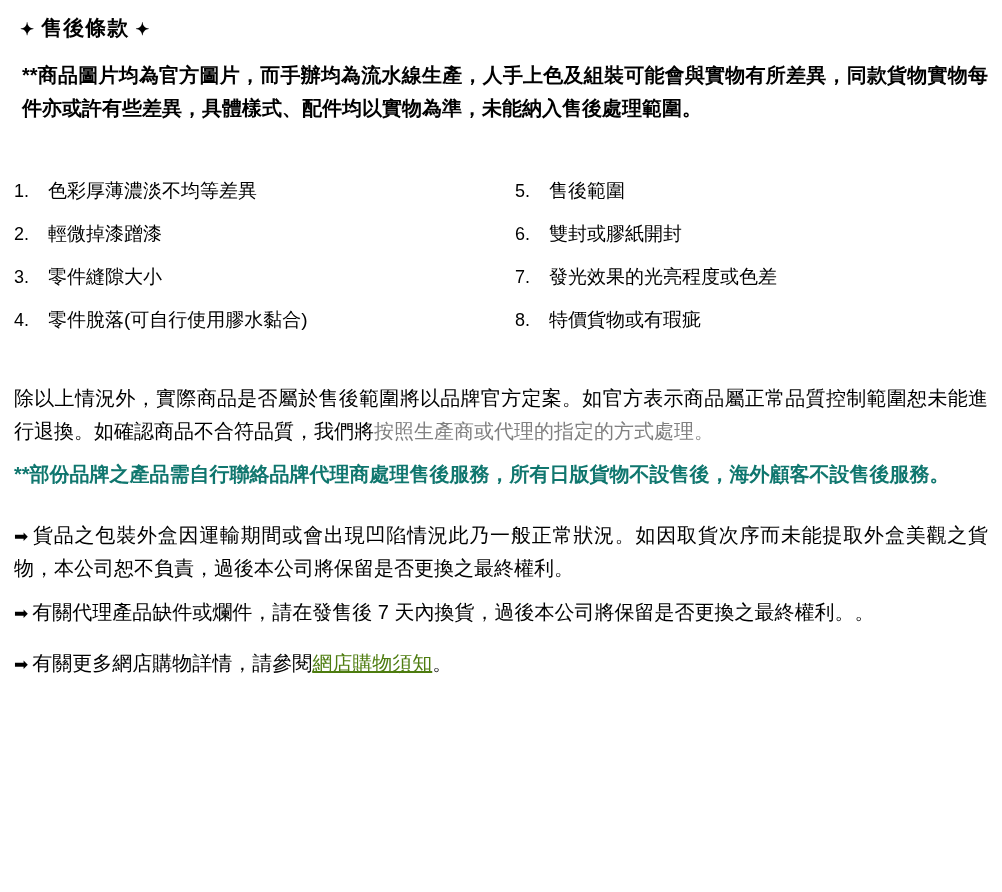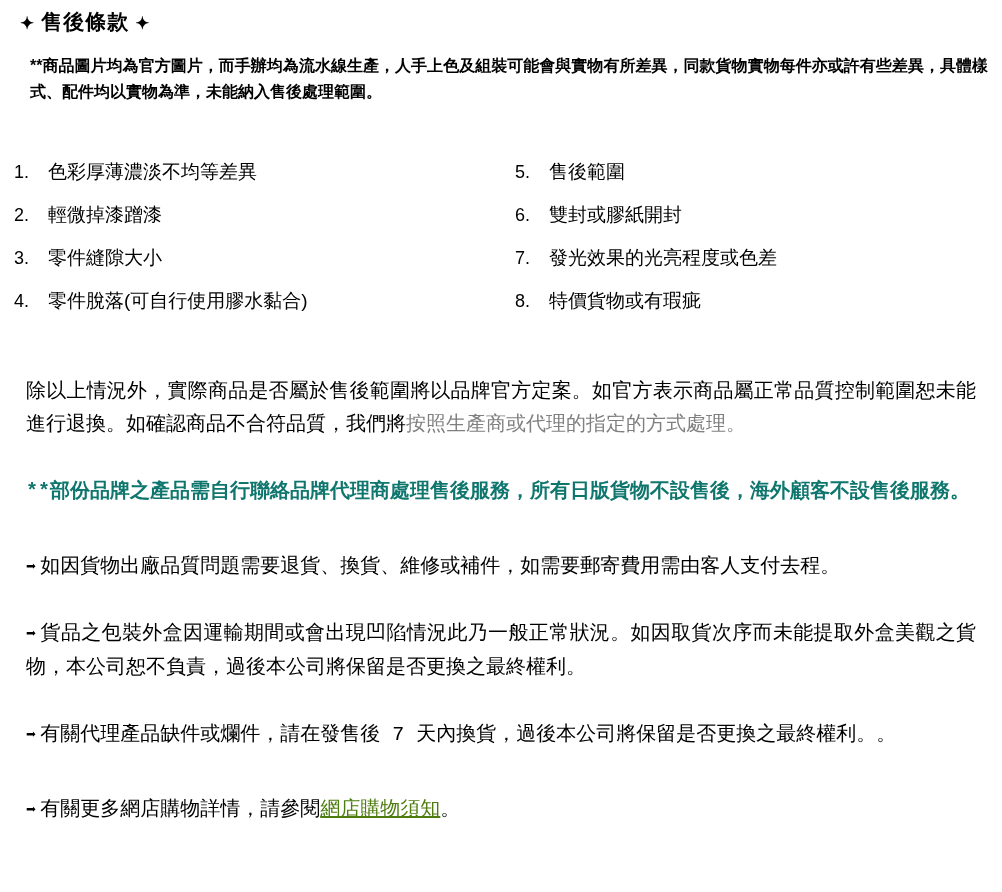--- a/index.html
+++ b/index.html
@@ -10,38 +10,38 @@
   body {
     width: 1002px;
     min-height: 892px;
     font-family: "Liberation Sans", sans-serif;
     color: #000000;
   }
   .page {
     width: 1002px;
     min-height: 892px;
     box-sizing: border-box;
-    padding: 4px 14px 8px 14px;
+    padding: 10px 14px 8px 14px;
     position: relative;
   }
   .title {
     font-size: 21px;
     font-weight: bold;
     letter-spacing: 1px;
     margin: 4px 0 18px 0;
     line-height: 1.3;
   }
   .title .star {
     font-size: 17px;
     margin: 0 6px;
   }
   .para {
-    font-size: 16px;
+    font-size: 20px;
     line-height: 1.62;
-    margin: 0 0 10px 16px;
+    margin: 0 0 10px 8px;
     text-align: justify;
   }
   .para.bold {
     font-weight: bold;
   }
   .spacer-lg { height: 28px; }
   .spacer-md { height: 18px; }
   .spacer-sm { height: 10px; }
 
   .arrow-line {
@@ -86,22 +86,21 @@
     font-size: 18px;
   }
   .list-txt {
     flex: 1 1 auto;
   }
 
   .para-note {
     font-size: 20px;
     line-height: 1.66;
     text-align: justify;
-    margin: 12px;
-    font-family: Liberation Mono, monospace;
+    margin: 0;
   }
   .grey {
     color: #808080;
   }
   .red {
     color: #0f766e;
     font-weight: bold;
   }
   .link {
     color: #4d7c0f;
@@ -164,21 +163,20 @@
   <div class="spacer-lg"></div>
 
   <p class="para-note"><span>除以上情況外，實際商品是否屬於售後範圍將以品牌官方定案。如官方表示商品屬正常品質控制範圍恕未能進行退換。如確認商品不合符品質，我們將</span><span class="grey">按照生產商或代理的指定的方式處理。</span></p>
 
   <div class="spacer-sm"></div>
 
   <p class="para-note red">**部份品牌之產品需自行聯絡品牌代理商處理售後服務，所有日版貨物不設售後，海外顧客不設售後服務。</p>
 
   <div class="spacer-md"></div>
 
-  <p class="para-note"><span class="arrow">➡</span><span>如因貨物出廠品質問題需要退貨、換貨、維修或補件，如需要郵寄費用需由客人支付去程。</span></p>
 
   <div class="spacer-sm"></div>
 
   <p class="para-note"><span class="arrow">➡</span><span>貨品之包裝外盒因運輸期間或會出現凹陷情況此乃一般正常狀況。如因取貨次序而未能提取外盒美觀之貨物，本公司恕不負責，過後本公司將保留是否更換之最終權利。</span></p>
 
   <div class="spacer-sm"></div>
 
   <p class="para-note"><span class="arrow">➡</span><span>有關代理產品缺件或爛件，請在發售後 7 天內換貨，過後本公司將保留是否更換之最終權利。。</span></p>
 
   <div class="spacer-md"></div>

